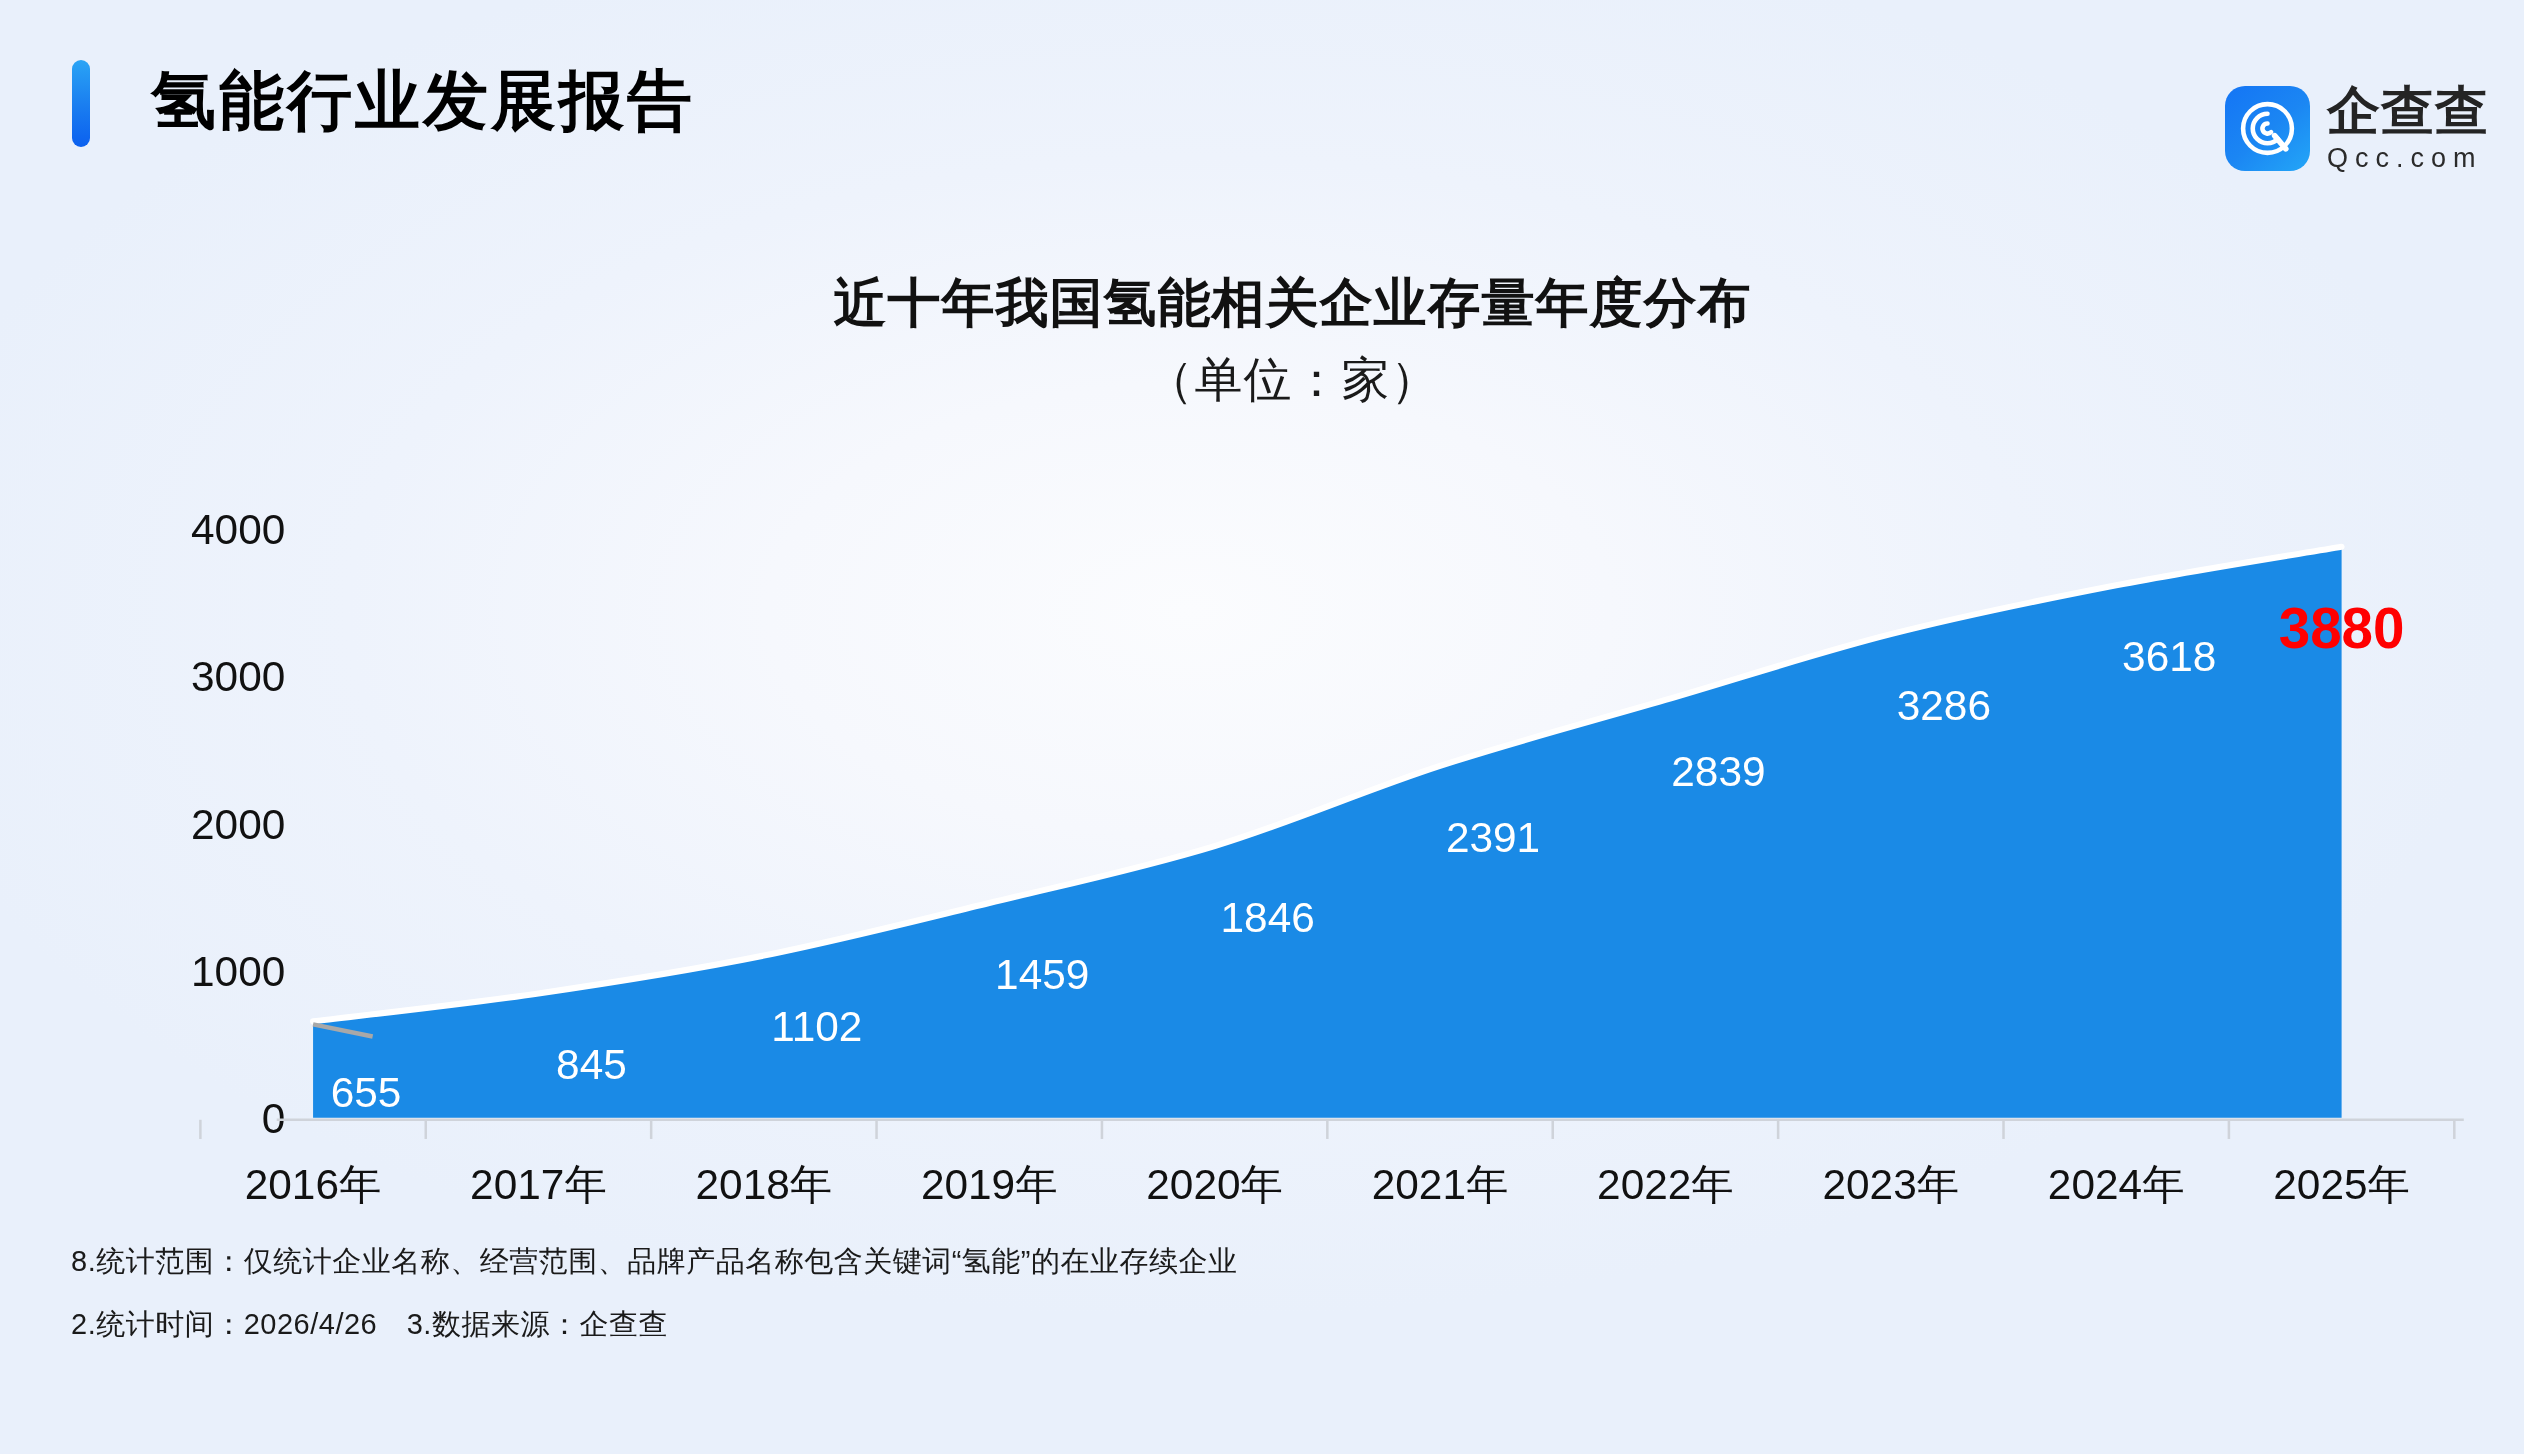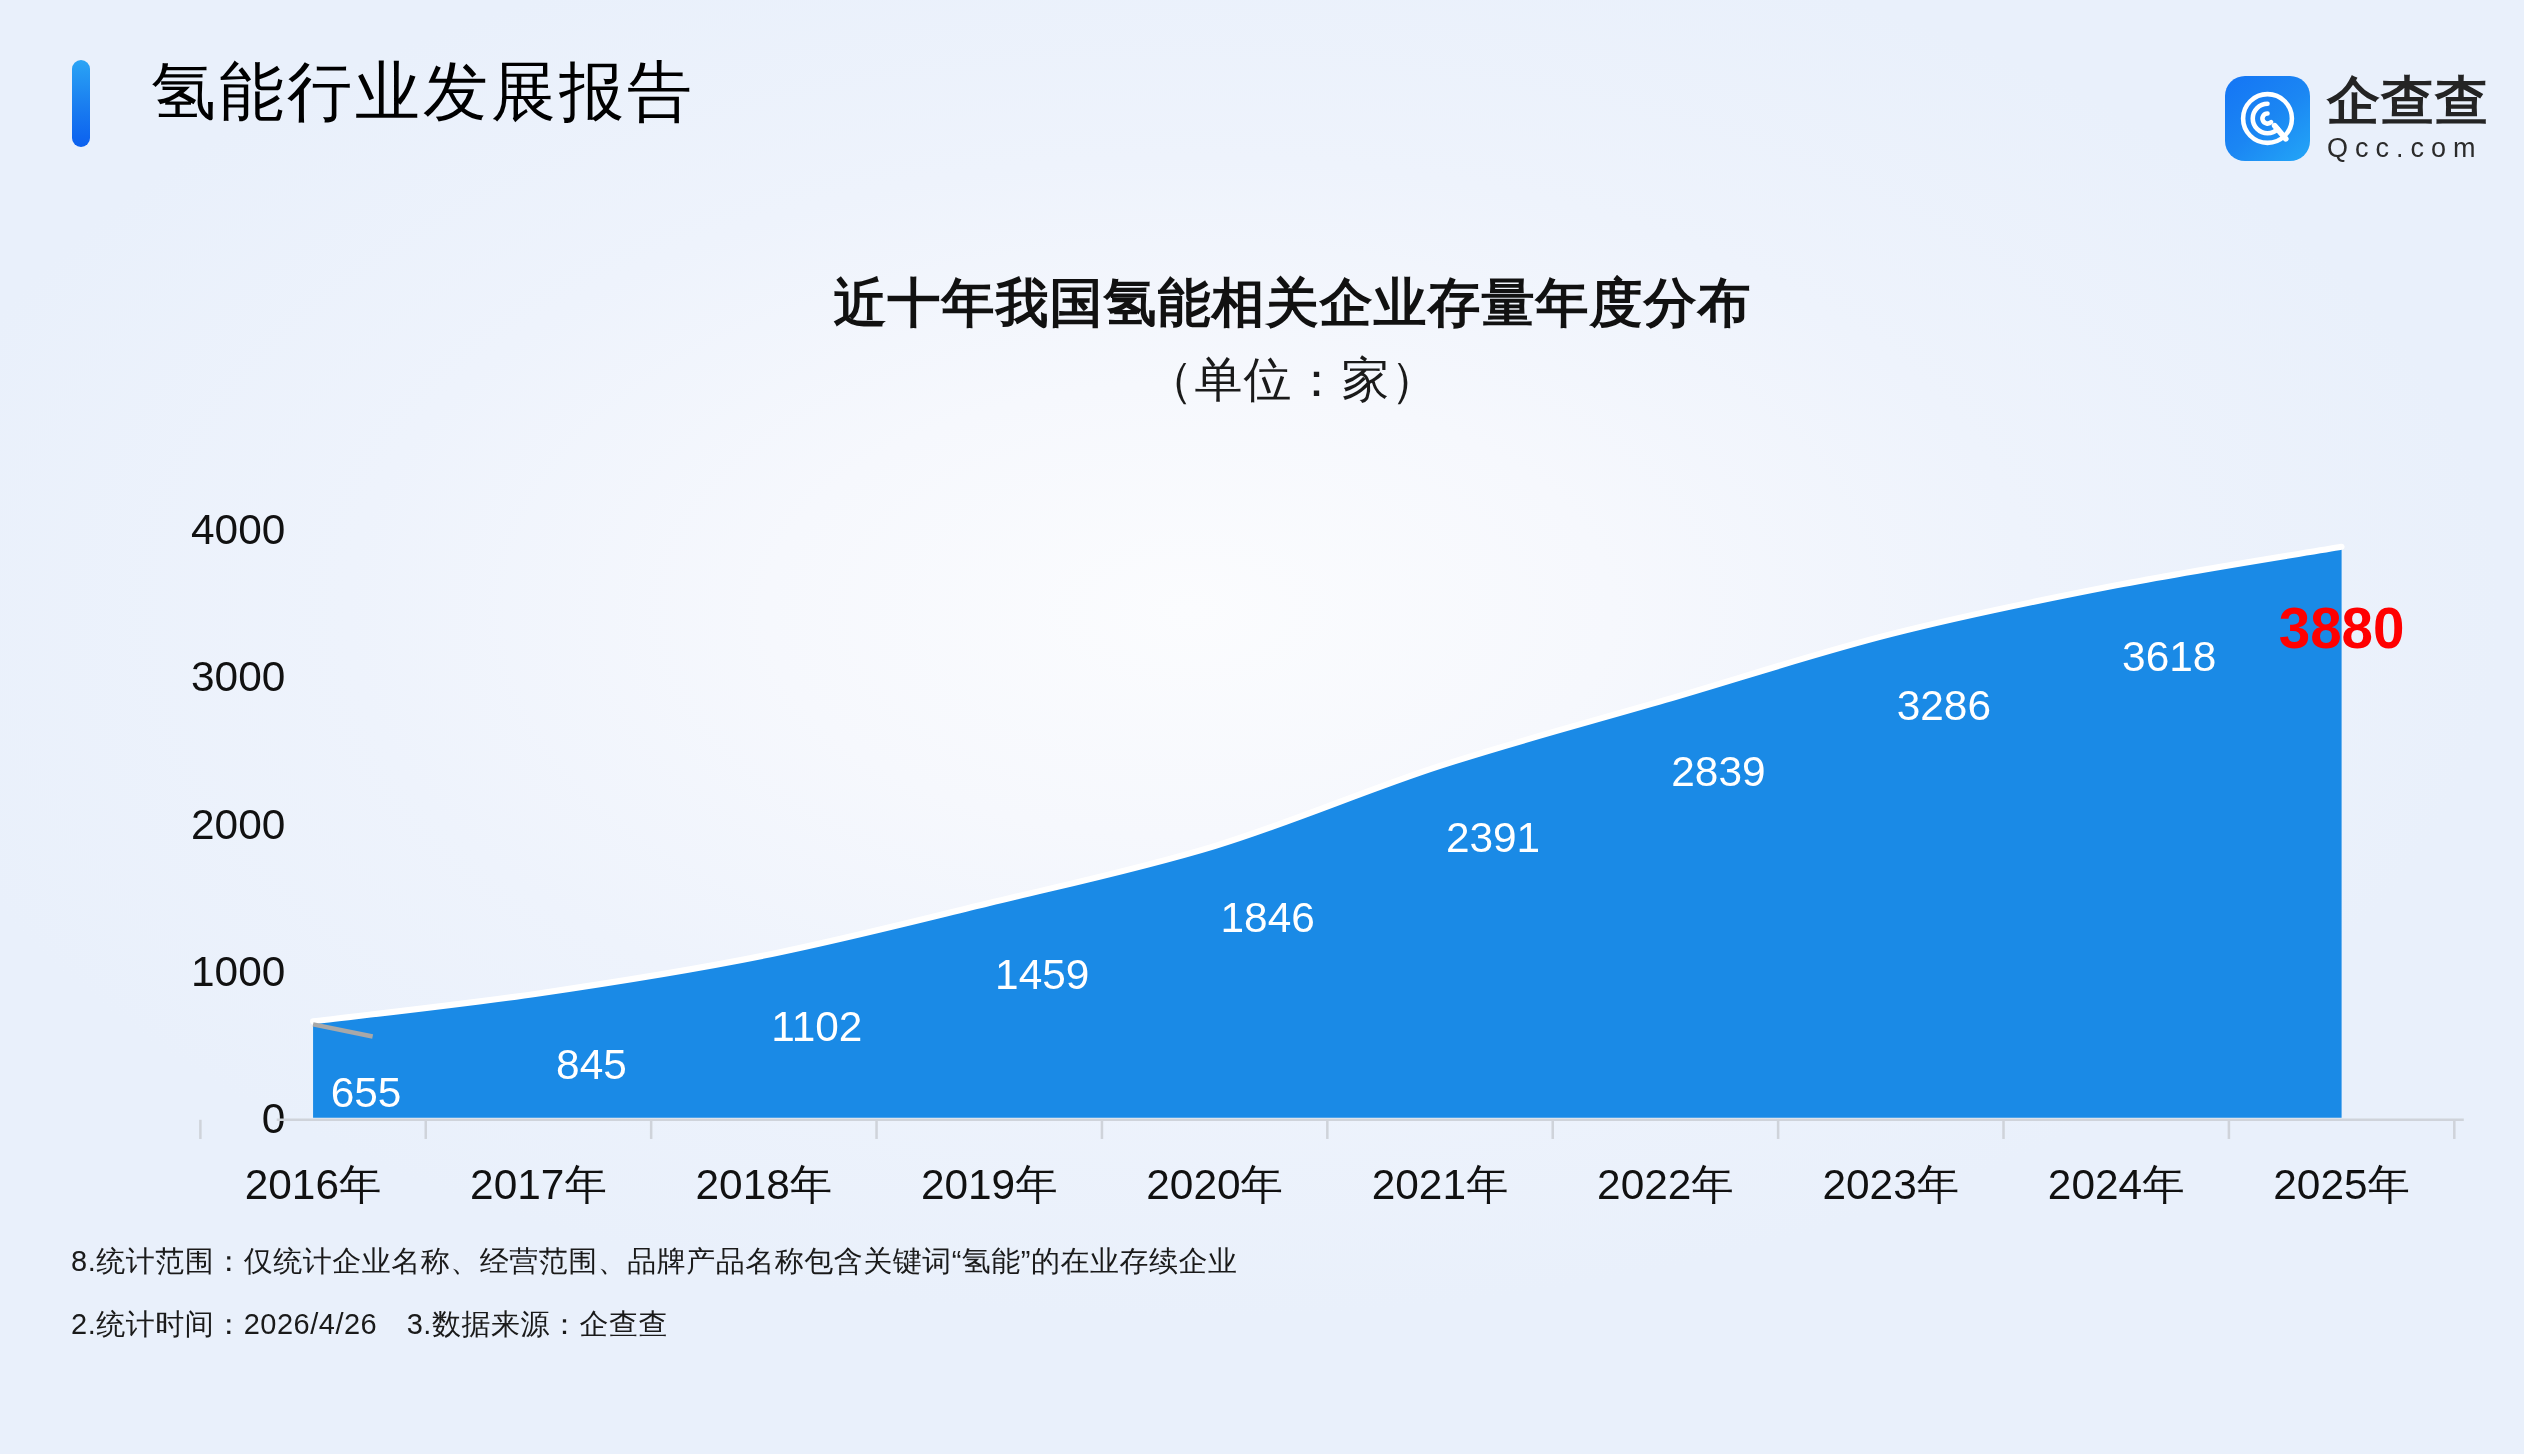--- a/index.html
+++ b/index.html
@@ -30,34 +30,34 @@
   }
   #header-accent-bar {
     position: absolute;
     left: 72px; top: 60px;
     width: 18px; height: 87px;
     border-radius: 9px;
     background: linear-gradient(180deg, #2aa4f5 0%, #1a7ef0 52%, #0b60ef 100%);
   }
   #header-title {
     position: absolute;
-    left: 151px; top: 44px;
+    left: 151px; top: 53px;
     font-size: 65px;
-    font-weight: 400;
+    font-weight: 700;
     color: #000000;
     letter-spacing: 3px;
     line-height: 96px;
     white-space: nowrap;
     text-align: right;
   }
 
   
   #logo {
     position: absolute;
-    right: 96px; top: 70px;
+    right: 96px; top: 80px;
     display: flex;
     align-items: center;
     height: 96px;
     justify-content: space-between;
   }
   #logo-mark {
     width: 85px; height: 85px;
     border-radius: 20px;
     background: linear-gradient(140deg, #1475f5 0%, #1b86f3 52%, #23a6f7 100%);
     display: flex;

